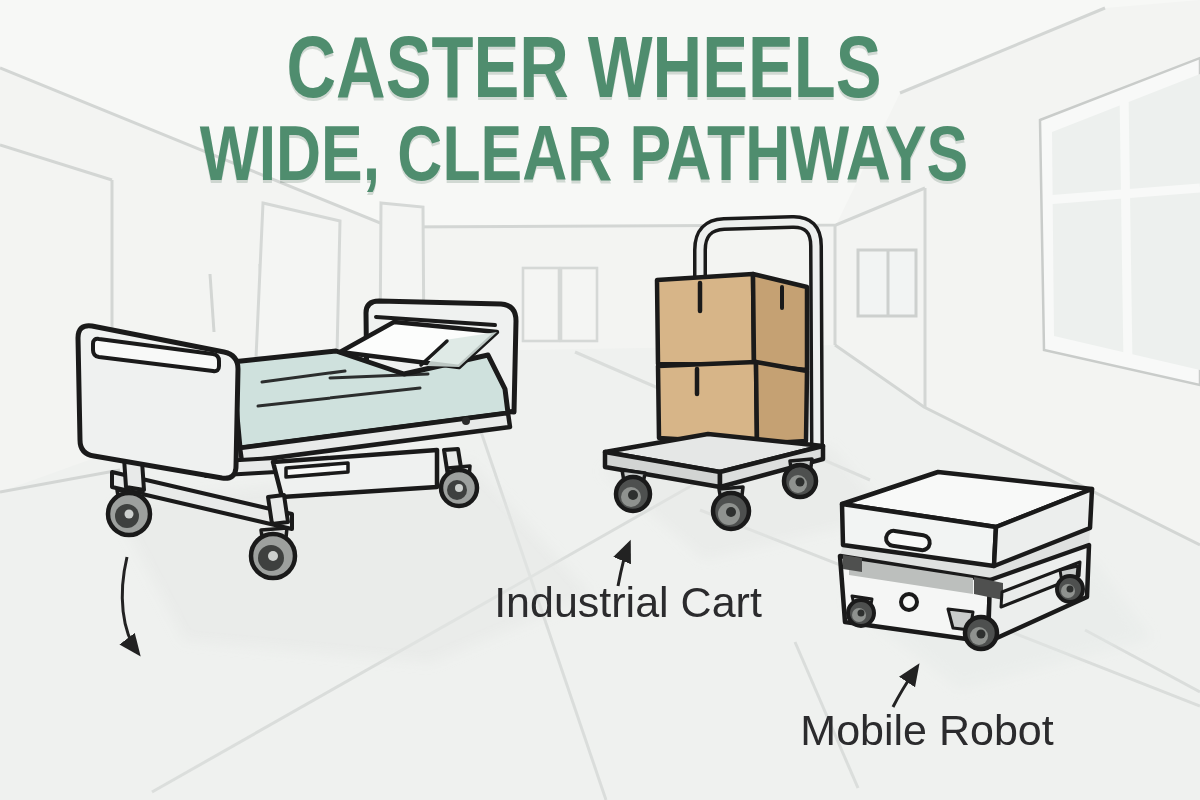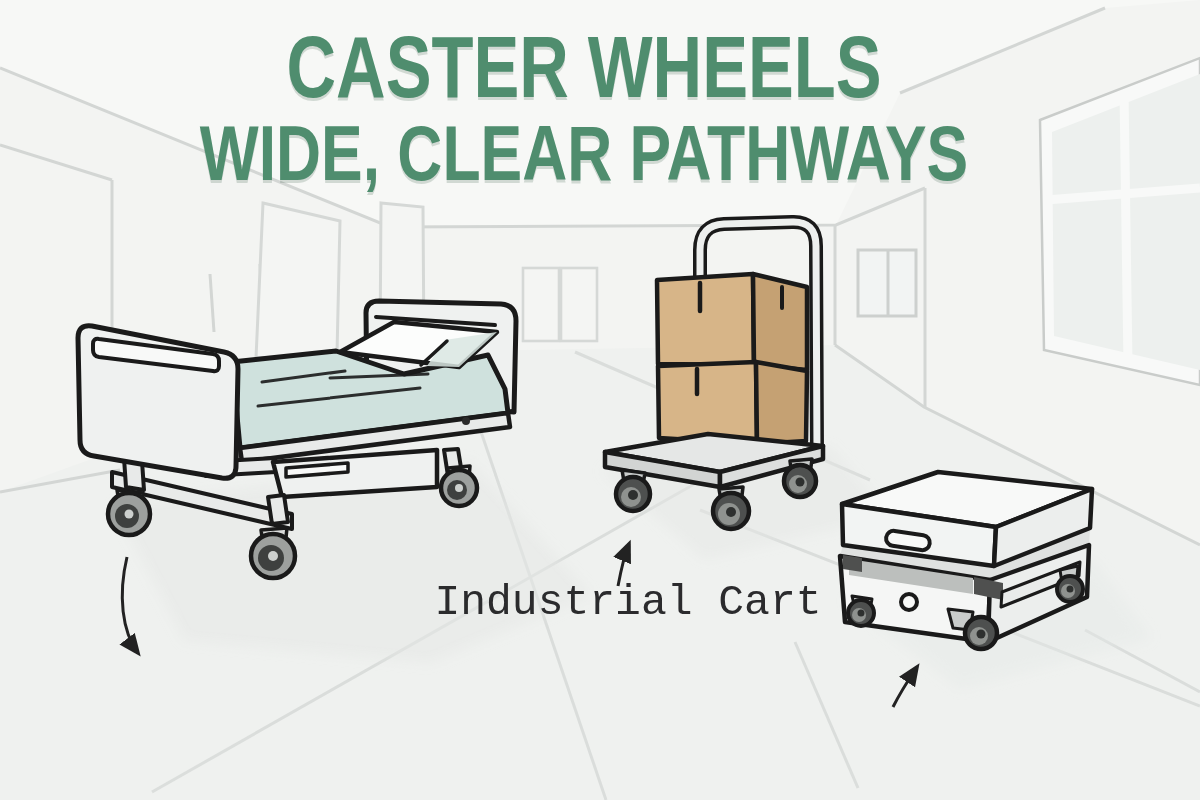--- a/index.html
+++ b/index.html
@@ -6,21 +6,21 @@
   body{width:1200px;height:800px;overflow:hidden;background:#f3f4f2;
        font-family:"Liberation Sans", sans-serif;}
   #canvas{position:relative;width:1168px;height:800px;background:#f3f4f2;}
   #scene{position:absolute;left:0;top:0;}
   .title-line{position:absolute;left:0;right:0;text-align:center;line-height:1;
       font-weight:bold;color:#4f8d6e;white-space:nowrap;
       text-shadow:0 3px 0 rgba(40,75,58,0.18);}
   #title-line-1{top:23px;font-size:88px;transform:scaleX(.78);transform-origin:50% 50%;letter-spacing:0;}
   #title-line-2{top:114px;font-size:78px;transform:scaleX(.80);transform-origin:50% 50%;}
   .item-label{position:absolute;transform:translateX(-50%);font-size:43px;
-      color:#2b2b2d;white-space:nowrap;line-height:1;font-family:Liberation Mono, monospace;}
+      color:#2b2b2d;white-space:nowrap;line-height:1;}
   #label-bed{left:196px;top:671px;}
   #label-cart{left:628px;top:581px;}
   #label-robot{left:927px;top:709px;}
   .ink{stroke:#1a1a1a;stroke-linejoin:round;stroke-linecap:round;}
 </style>
 </head>
 <body>
 
 <div id="canvas">
 
@@ -235,14 +235,15 @@
     <path d="M 127,557 C 118,595 122,632 138,653" marker-end="url(#ah)"></path>
     <path d="M 618,586 C 621,570 624,556 629,544" marker-end="url(#ah)"></path>
     <path d="M 893,707 C 900,693 909,679 917,667" marker-end="url(#ah)"></path>
   </g>
 </svg>
 
 <div class="title-line" id="title-line-1">CASTER WHEELS</div>
 <div class="title-line" id="title-line-2">WIDE, CLEAR PATHWAYS</div>
 
 <div class="item-label" id="label-cart">Industrial Cart</div>
+<div class="item-label" id="label-robot">Mobile Robot</div>
 
 </div>
 
 </body></html>

